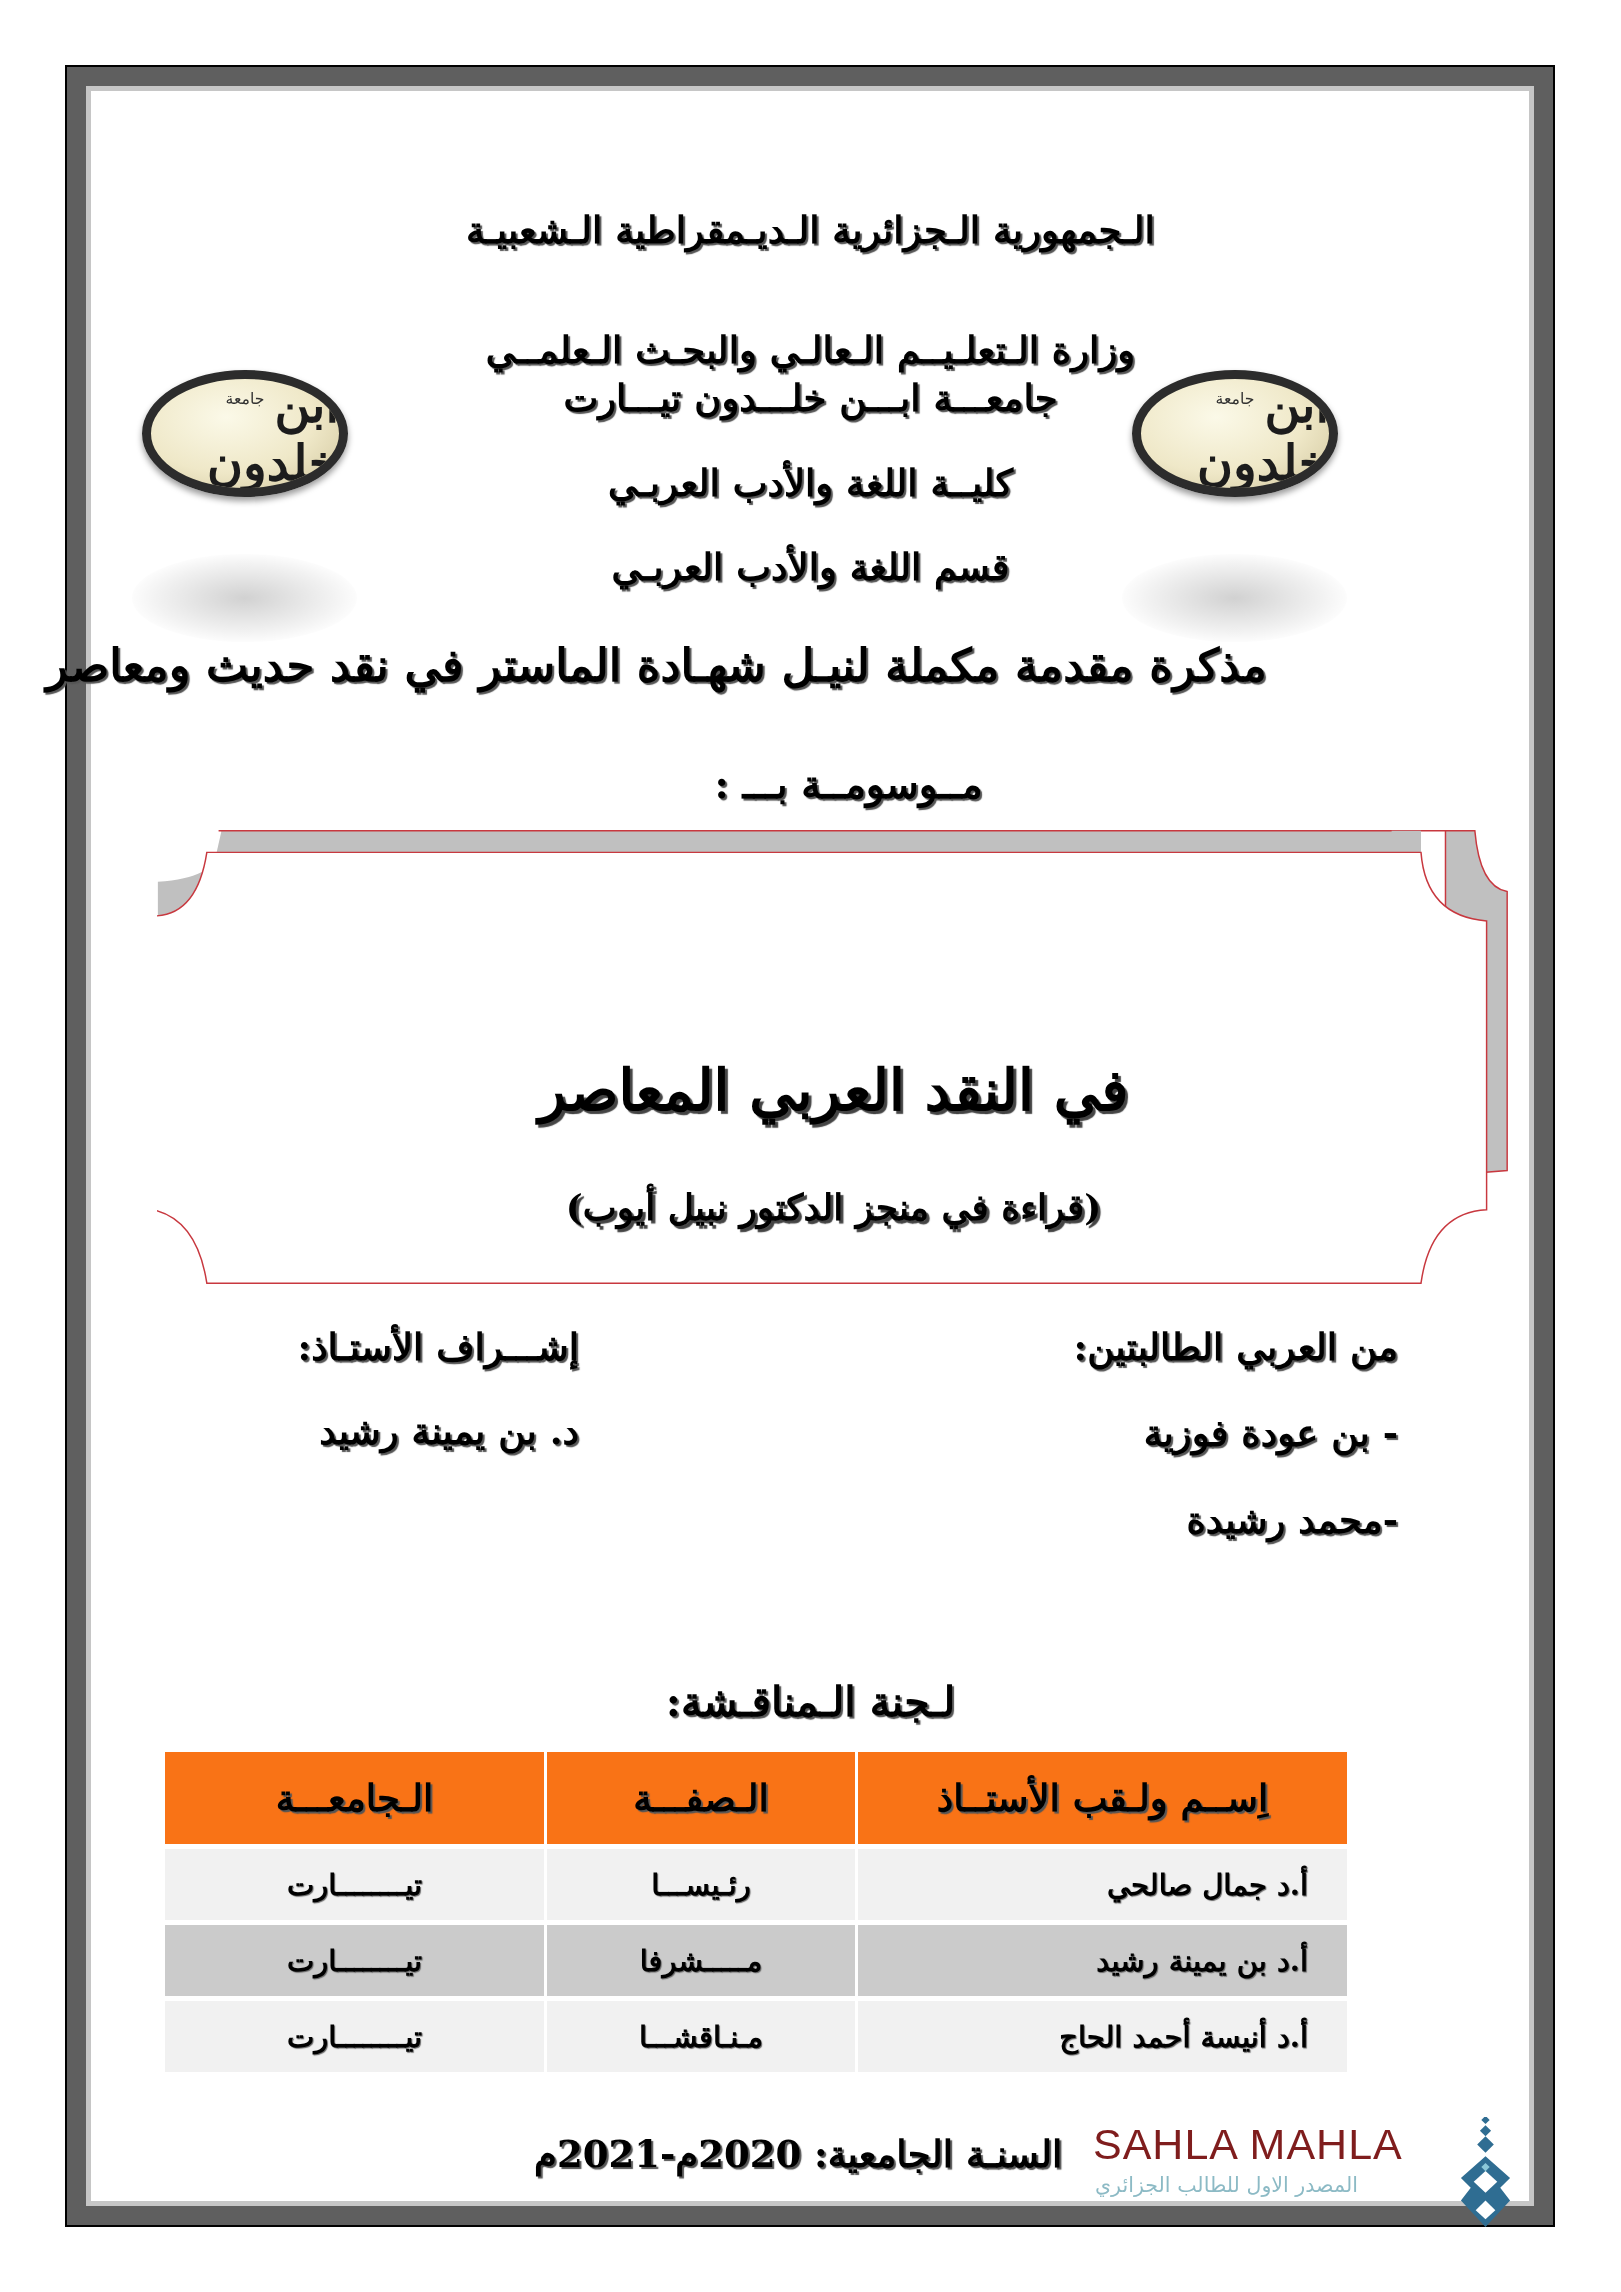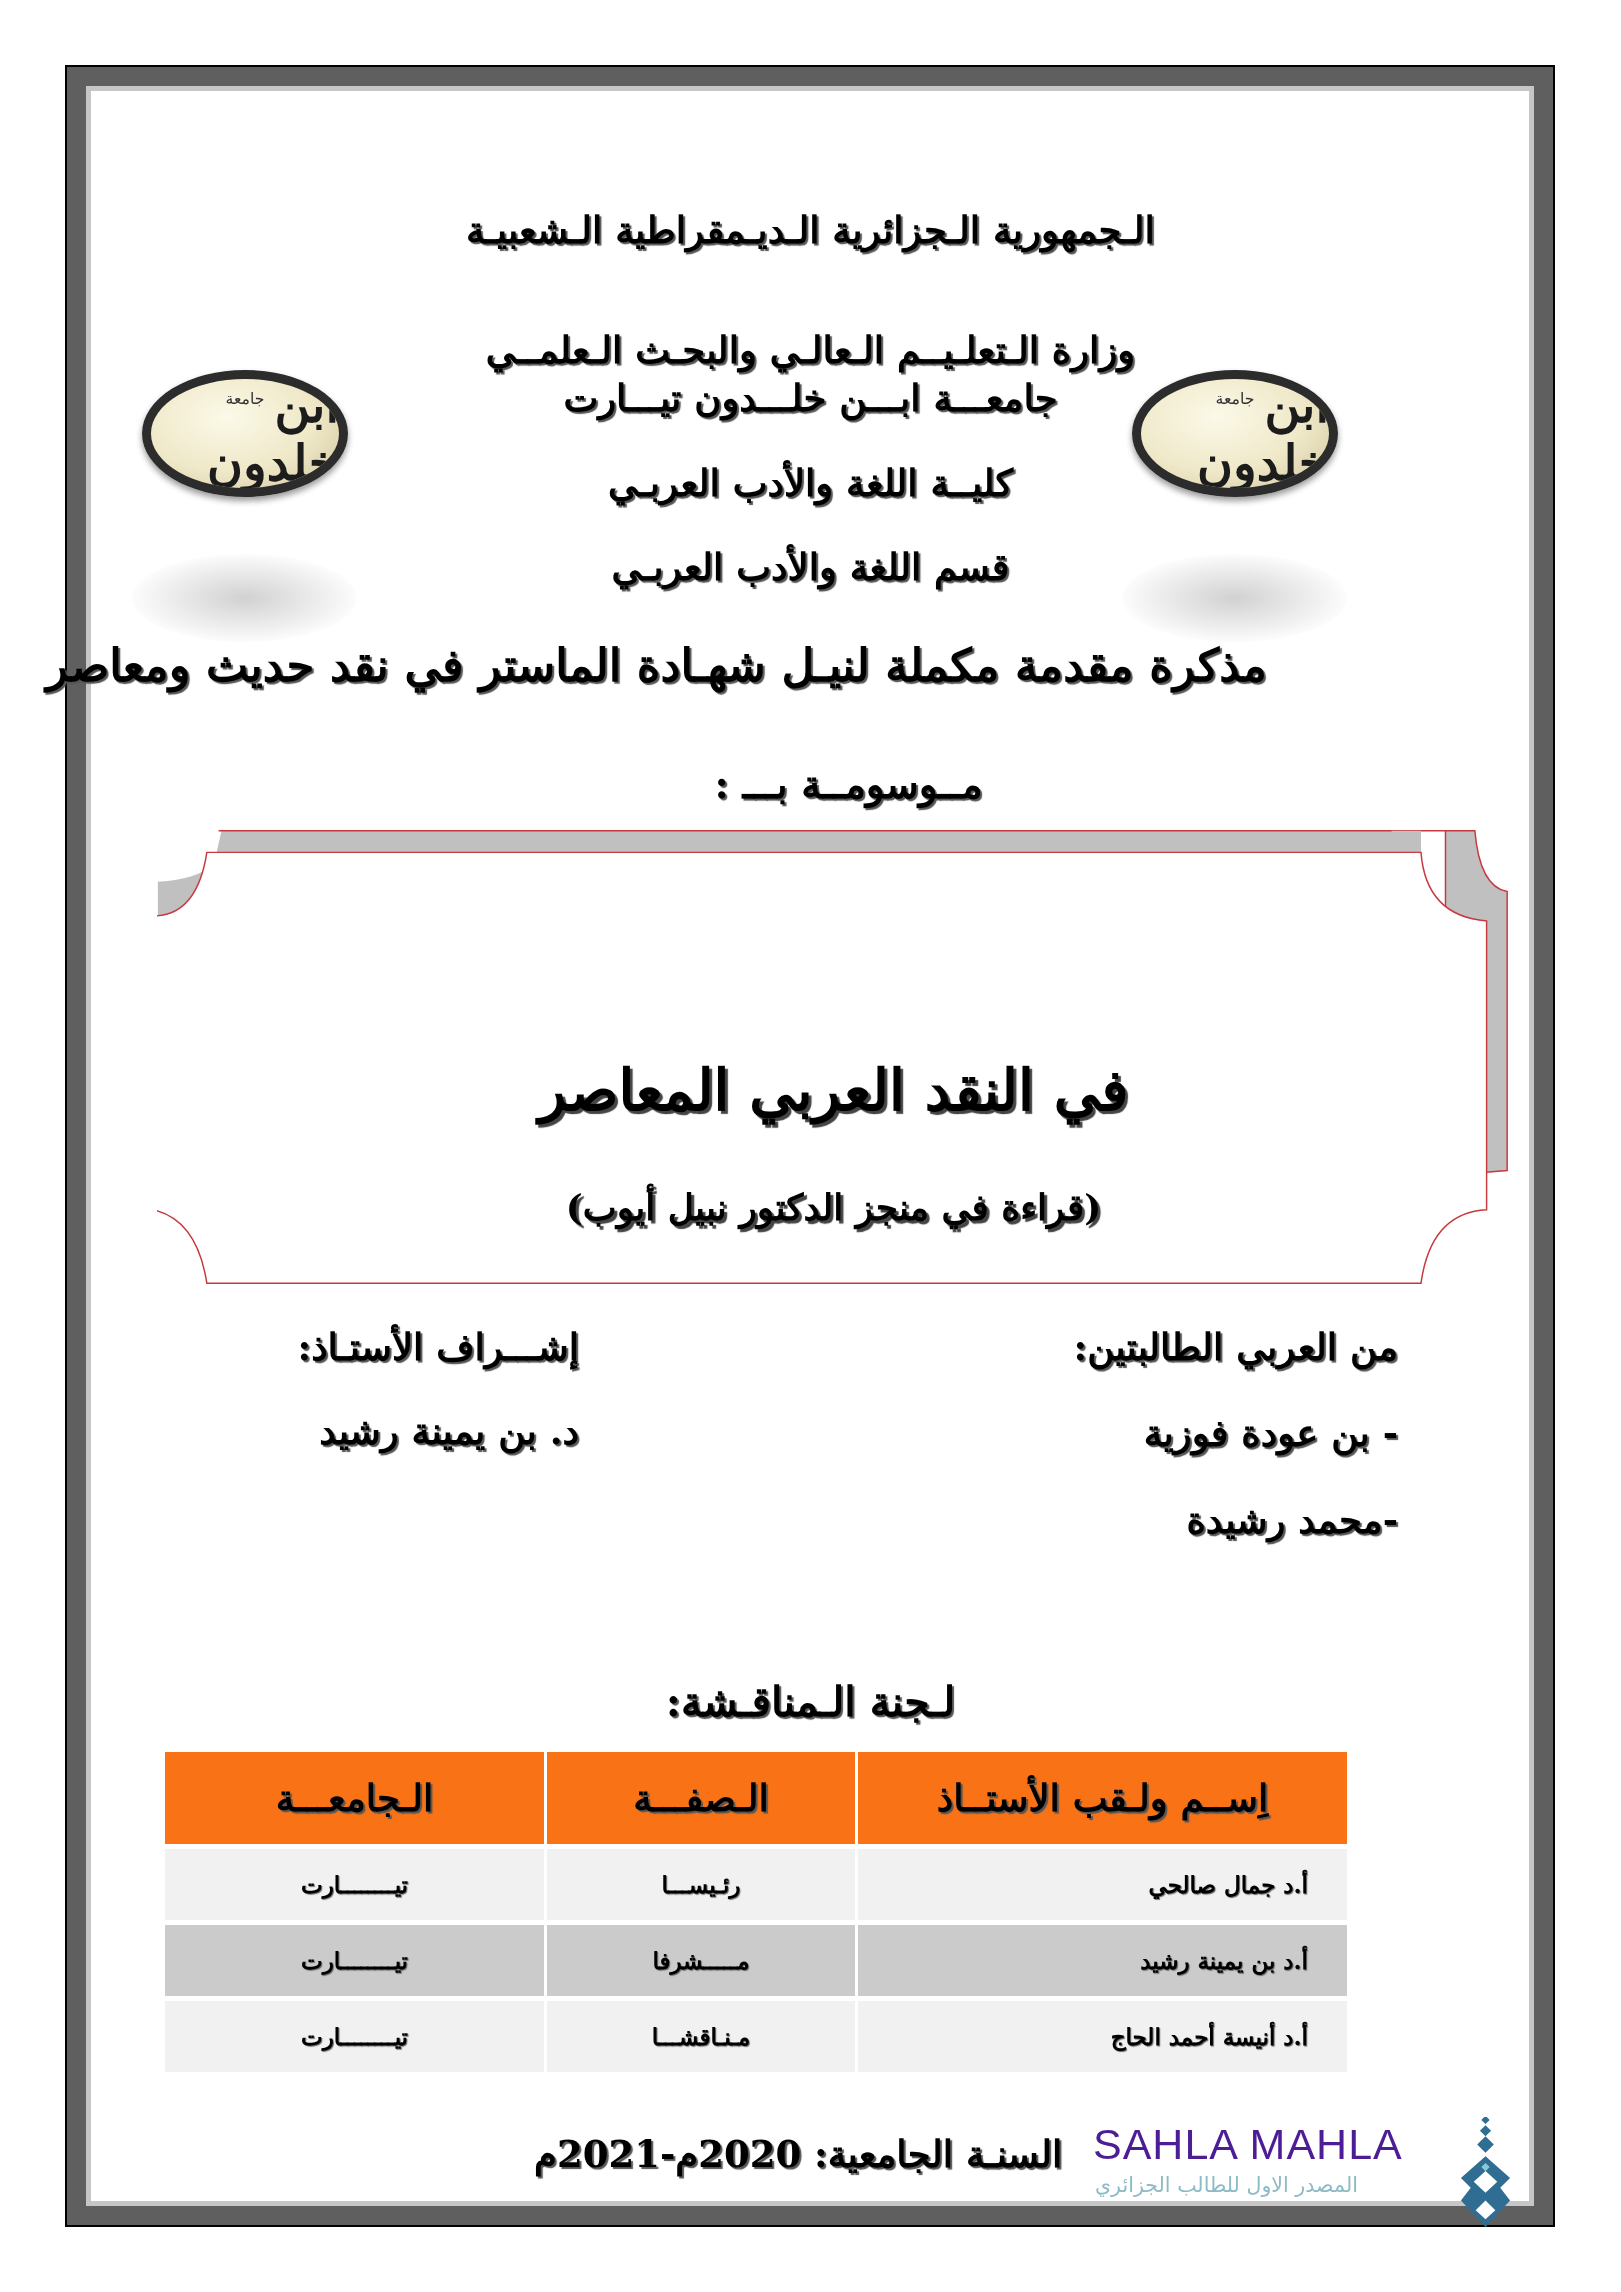--- a/index.html
+++ b/index.html
@@ -37,35 +37,35 @@
   .people { position:absolute; direction:rtl; font-weight:bold; font-size:37px;
             text-shadow:2px 2px 1px #555; white-space:nowrap; }
 
   .committee-title { position:absolute; left:0; width:1621px; top:1678px; text-align:center;
                      direction:rtl; font-weight:bold; font-size:41px; text-shadow:2px 2px 1px #555; }
 
   table.committee { position:absolute; left:162px; top:1747px; width:1188px;
                     border-collapse:separate; border-spacing:3.9px 5.9px; direction:rtl; }
   table.committee th, table.committee td { font-weight:bold; font-family:"DejaVu Serif", serif; }
   table.committee th { background:#f97316; height:90px; font-size:37px; text-shadow:2px 2px 1px #555;margin-left:32px; }
-  table.committee td { height:69px; font-size:23px; text-shadow:1px 1px 1px #666; }
+  table.committee td { height:69px; font-size:29px; text-shadow:1px 1px 1px #666; }
   table.committee tr.odd td { background:#f1f1f1; }
   table.committee tr.even td { background:#cbcbcb; }
   td.name-cell { text-align:right; padding-right:39px; }
   td.center-cell { text-align:center; }
   th.col-name { width:487px; }
   th.col-role { width:306px; }
   th.col-uni { width:377px; }
 
   .year { position:absolute; left:534px; top:2132px; direction:rtl; font-weight:bold; font-size:37px;
           text-shadow:2px 2px 1px #555; white-space:nowrap; }
 
   .brand { position:absolute; left:1093px; top:2120px; width:377px; height:93px; }
   .brand-name { position:absolute; left:0; top:0; font-family:"Liberation Sans", sans-serif;
-                font-size:43px; color:#4c1d95; letter-spacing:1px; white-space:nowrap; }
+                font-size:43px; color:#7f1d1d; letter-spacing:1px; white-space:nowrap; }
   .brand-tag { position:absolute; left:2px; top:53px; font-family:"DejaVu Sans", sans-serif;
                font-size:20.6px; color:#8cbac5; direction:rtl; white-space:nowrap; }
   .brand-icon { position:absolute; left:1456px; top:2117px; width:59px; height:113px; }
 </style>
 </head>
 <body>
 
 <div class="frame-outer"></div>
 <div class="frame-inner"></div>
 <div class="page"></div>

